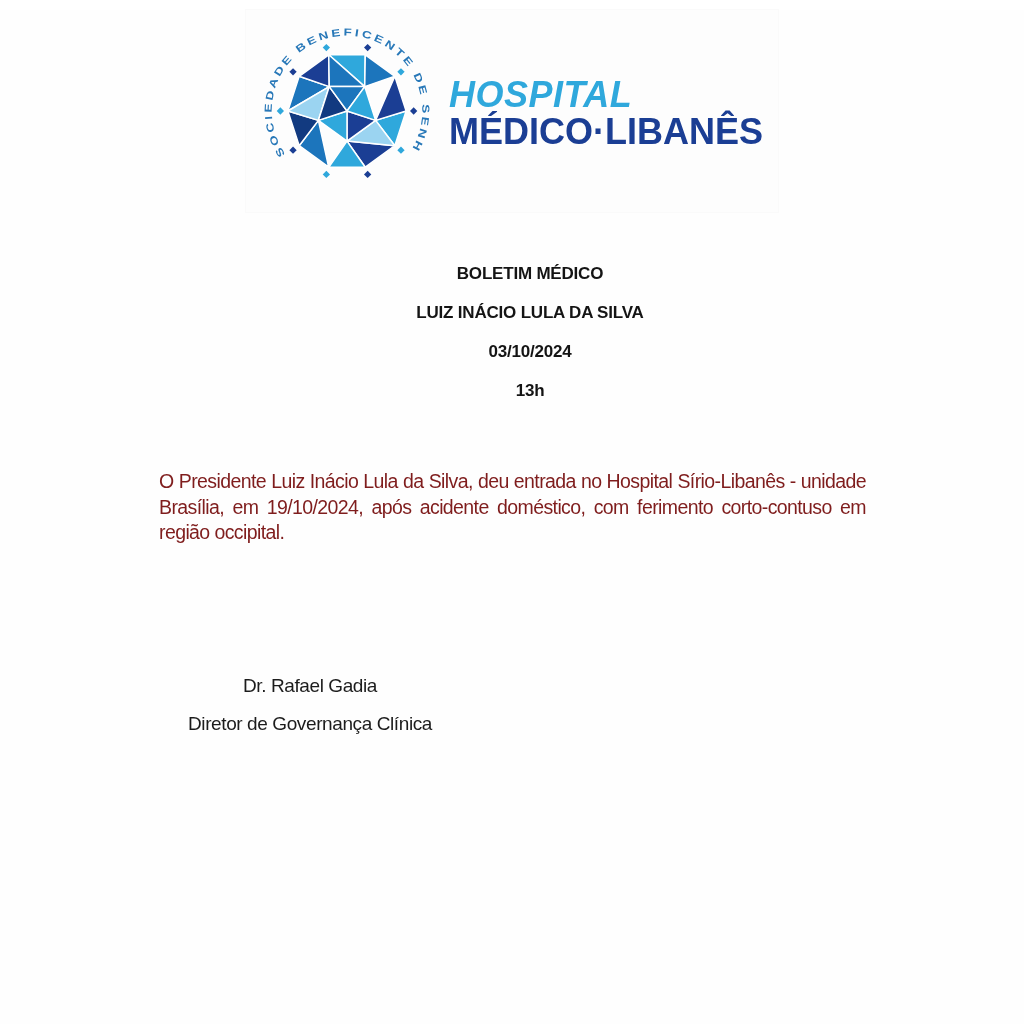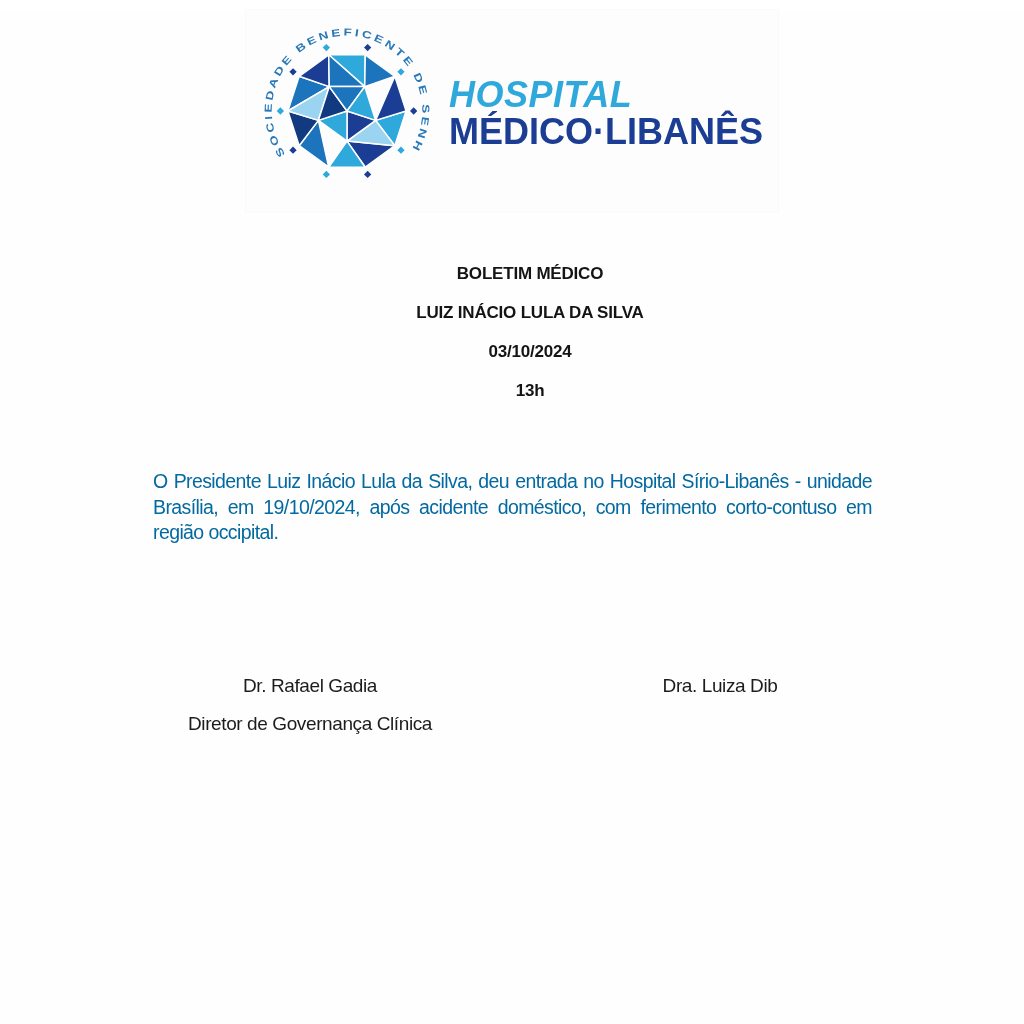--- a/index.html
+++ b/index.html
@@ -48,26 +48,26 @@
     letter-spacing: -0.2px;
     color: #141414;
     margin-left: 36px;
   }
   .headings p { margin: 0 0 22px 0; line-height: 17px; }
   
   .content {
     margin: 70px 146px 0 147px;
   }
   .content p {
-    margin: 6px;
+    margin: 12px;
     font-size: 19.5px;
     line-height: 25.5px;
     letter-spacing: -0.6px;
     text-align: justify;
-    color: #0369a1;
+    color: #7f1d1d;
   }
   .content p + p { margin-top: 27px; }
   
   .sig-row {
     display: flex;
     margin-top: 126px;
   }
   .sig-col { text-align: center; }
   .sig-left  { margin-left: 130px; width: 360px; }
   .sig-right { margin-left: 80px;  width: 300px; }
@@ -149,17 +149,16 @@
   <div class="content">
     <p>O Presidente Luiz Inácio Lula da Silva, deu entrada no Hospital Sírio-Libanês - unidade Brasília, em 19/10/2024, após acidente doméstico, com ferimento corto-contuso em região occipital.</p>
   </div>
 
   <div class="sig-row">
     <div class="sig-col sig-left">
       <p class="sig-name">Dr. Rafael Gadia</p>
       <p class="sig-role">Diretor de Governança Clínica</p>
     </div>
     <div class="sig-col sig-right">
-      <p class="sig-name">Dra. Luiza Dib</p>
     </div>
   </div>
 
 </div>
 
 </body></html>

